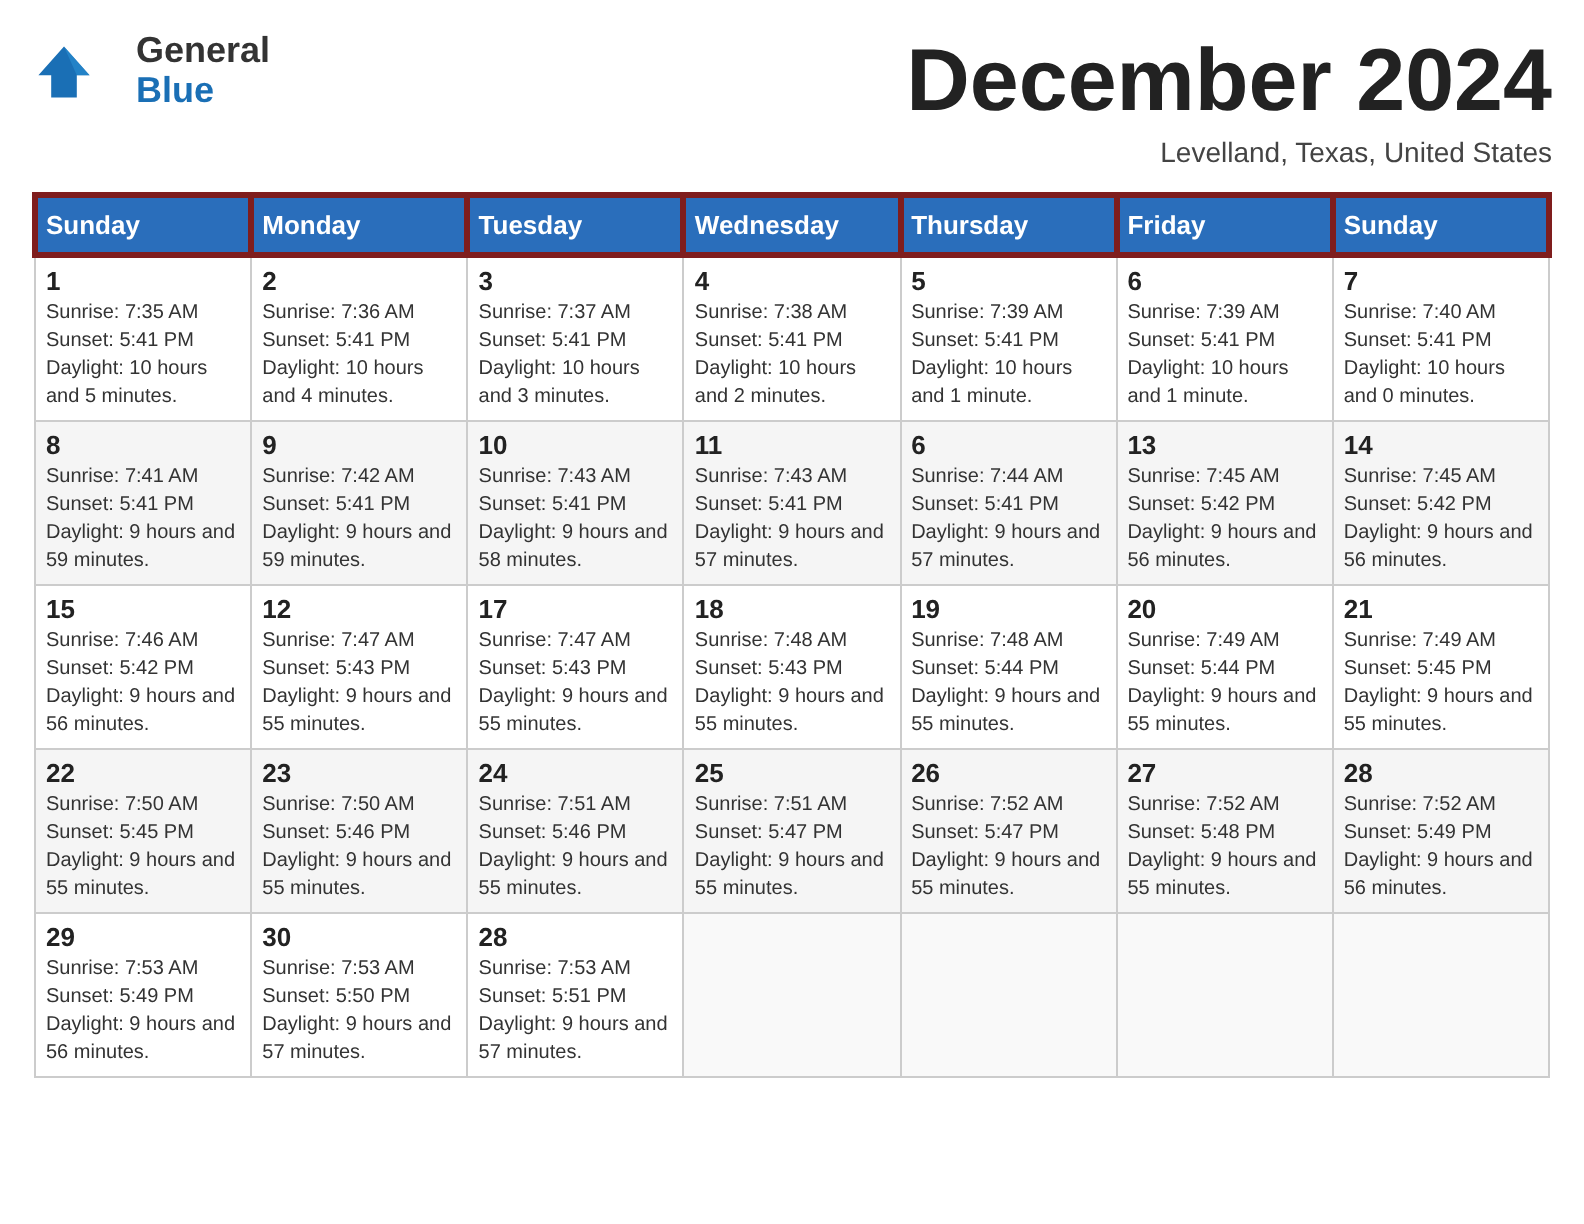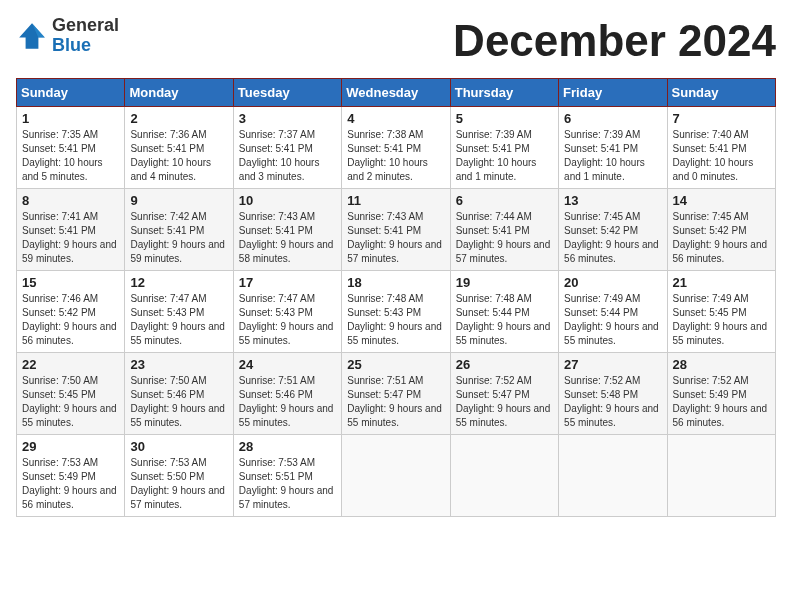--- a/index.html
+++ b/index.html
@@ -12,21 +12,21 @@
     }
     .header-area {
       display: flex;
       justify-content: space-between;
       align-items: flex-start;
       margin-bottom: 12px;
     }
     .logo {
       display: flex;
       align-items: center;
-      gap: 4px;
+      gap: 20px;
       justify-content: space-between;
     }
     .logo-text {
       font-size: 18px;
       font-weight: bold;
       line-height: 1.1;
     }
     .logo-text span { display: block; }
     .logo-text .general { color: #333; }
     .logo-text .blue { color: #1a6fb5; }
@@ -50,21 +50,21 @@
       border-collapse: collapse;
       font-size: 11px;
     }
     .calendar th {
       background: #2a6ebb;
       color: #fff;
       padding: 6px 4px;
       text-align: left;
       font-size: 13px;
       font-weight: bold;
-      border: 1px solid #7f1d1d;
+      border: 3px solid #7f1d1d;
     }
     .calendar td {
       vertical-align: top;
       padding: 4px 5px;
       border: 1px solid #ccc;
       min-height: 80px;
       width: calc(100% / 7);
       background: #fff;
     }
     .calendar tr:nth-child(even) td {
@@ -94,20 +94,21 @@
       <polygon points="20,4 36,22 28,22 28,36 12,36 12,22 4,22" fill="#1a6fb5"></polygon>
       <polygon points="20,4 36,22 28,22" fill="#2a8fd4" opacity="0.6"></polygon>
     </svg>
     <div class="logo-text">
       <span class="general">General</span>
       <span class="blue">Blue</span>
     </div>
   </div>
   <div class="title-area">
     <div class="month-title">December 2024</div>
+    <div class="location">Levelland, Texas, United States</div>
   </div>
 </div>
 
 <table class="calendar">
   <thead>
     <tr id="weekday-header">
         <th>Sunday</th>
         <th>Monday</th>
         <th>Tuesday</th>
         <th>Wednesday</th>

